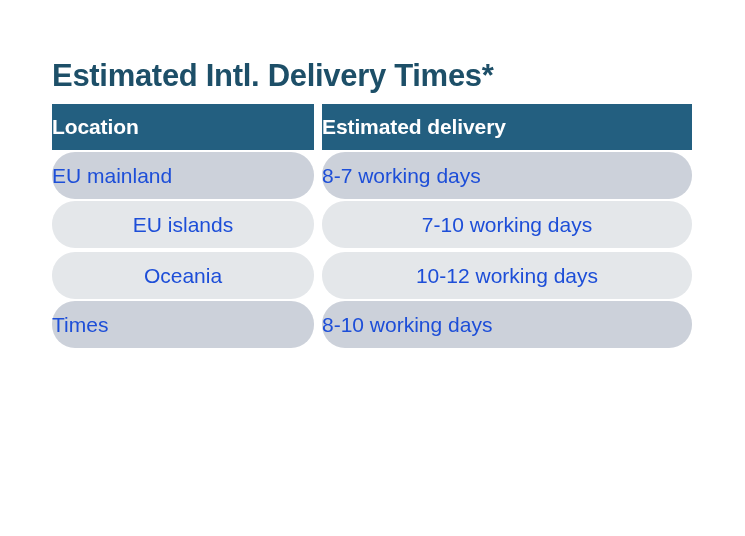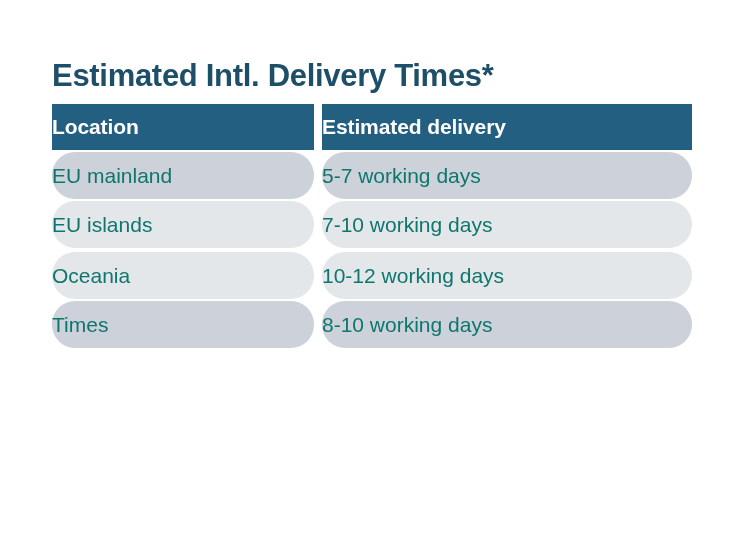--- a/index.html
+++ b/index.html
@@ -75,29 +75,29 @@
     height: 2px;
     background: #ffffff;
     padding: 0;
     font-size: 0;
     line-height: 0;
   }
 
   .data-cell {
     height: 47px;
     font-size: 21px;
-    color: #0f766e;
+    color: #1d4ed8;
     text-align: left;
     padding-left: 12px;
     white-space: nowrap;
     border-radius: 23px;
   }
 
   .row-dark .data-cell  { background: #ccd1da; }
-  .row-light .data-cell { background: #e4e7ea; }
+  .row-light .data-cell { background: #e4e7ea; text-align: center; }
 
   .footnote {
     position: absolute;
     left: 70px;
     top: 481px;
     font-size: 14.5px;
     color: #151515;
     white-space: nowrap;
     line-height: 1.3;
   }
@@ -128,21 +128,21 @@
 
       <tr class="row-gap">
         <td></td>
         <td></td>
         <td></td>
       </tr>
 
       <tr class="row-dark">
         <td class="data-cell">EU mainland</td>
         <td class="gutter-cell"></td>
-        <td class="data-cell">5-7 working days</td>
+        <td class="data-cell">8-7 working days</td>
       </tr>
 
       <tr class="row-gap">
         <td></td>
         <td></td>
         <td></td>
       </tr>
 
       <tr class="row-light">
         <td class="data-cell">EU islands</td>

